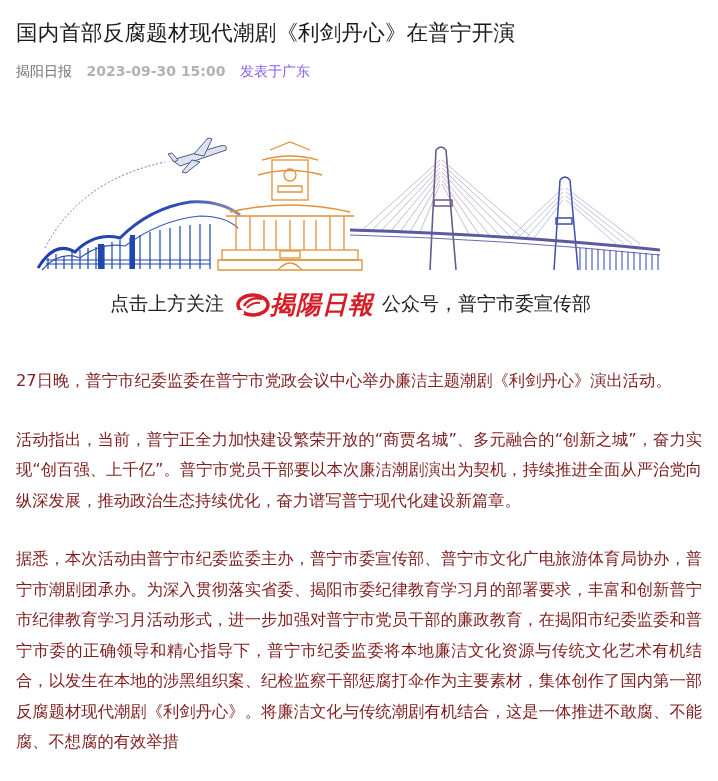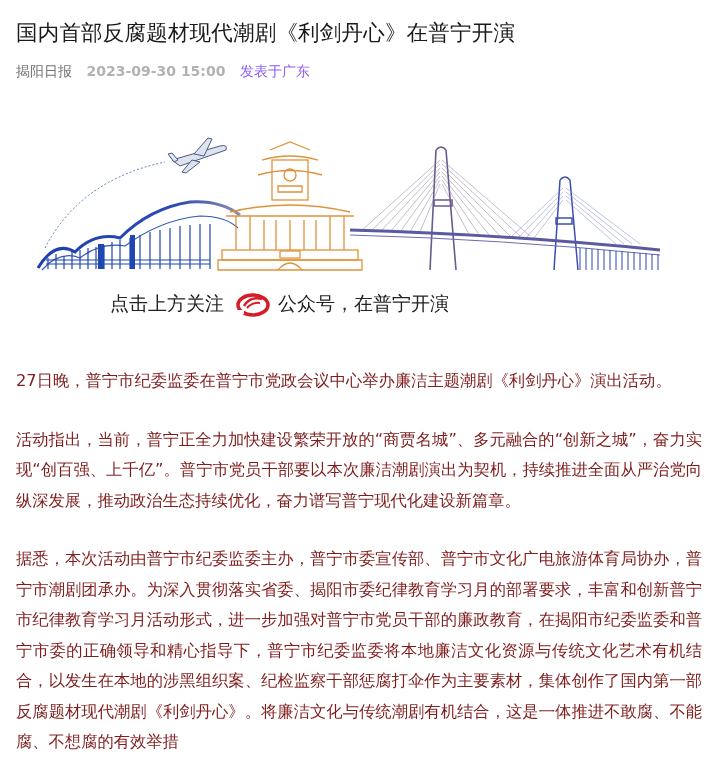--- a/index.html
+++ b/index.html
@@ -112,21 +112,22 @@
 
 <div class="caption">
   <span>点击上方关注</span>
   <span class="logo">
     <svg width="34" height="28" viewBox="0 0 34 28">
       <ellipse cx="17" cy="15" rx="15" ry="10" fill="none" stroke="#d51d27" stroke-width="3.5"></ellipse>
       <path d="M8 16 Q14 6 26 9" fill="none" stroke="#d51d27" stroke-width="2.5"></path>
       <path d="M11 18 Q16 12 24 13" fill="none" stroke="#d51d27" stroke-width="2"></path>
       <rect x="2" y="20" width="6" height="4" fill="#ffffff"></rect>
     </svg>
+    <span class="logo-text">揭陽日報</span>
   </span>
-  <span>公众号，在普宁开演</span>
+  <span>公众号，普宁市委宣传部</span>
 </div>
 
 <div class="article">
   <p>27日晚，普宁市纪委监委在普宁市党政会议中心举办廉洁主题潮剧《利剑丹心》演出活动。</p>
   <p>活动指出，当前，普宁正全力加快建设繁荣开放的“商贾名城”、多元融合的“创新之城”，奋力实现“创百强、上千亿”。普宁市党员干部要以本次廉洁潮剧演出为契机，持续推进全面从严治党向纵深发展，推动政治生态持续优化，奋力谱写普宁现代化建设新篇章。</p>
   <p>据悉，本次活动由普宁市纪委监委主办，普宁市委宣传部、普宁市文化广电旅游体育局协办，普宁市潮剧团承办。为深入贯彻落实省委、揭阳市委纪律教育学习月的部署要求，丰富和创新普宁市纪律教育学习月活动形式，进一步加强对普宁市党员干部的廉政教育，在揭阳市纪委监委和普宁市委的正确领导和精心指导下，普宁市纪委监委将本地廉洁文化资源与传统文化艺术有机结合，以发生在本地的涉黑组织案、纪检监察干部惩腐打伞作为主要素材，集体创作了国内第一部反腐题材现代潮剧《利剑丹心》。将廉洁文化与传统潮剧有机结合，这是一体推进不敢腐、不能腐、不想腐的有效举措</p>
 </div>
 
 </body></html>

